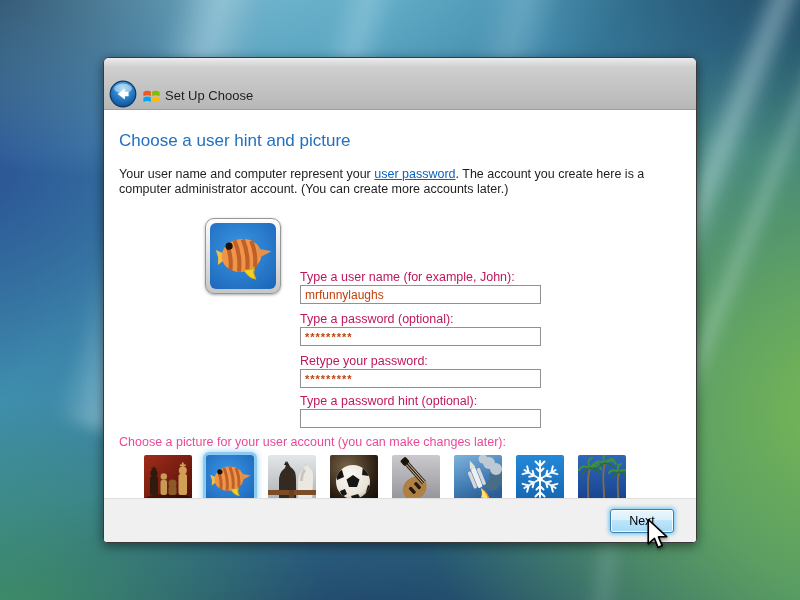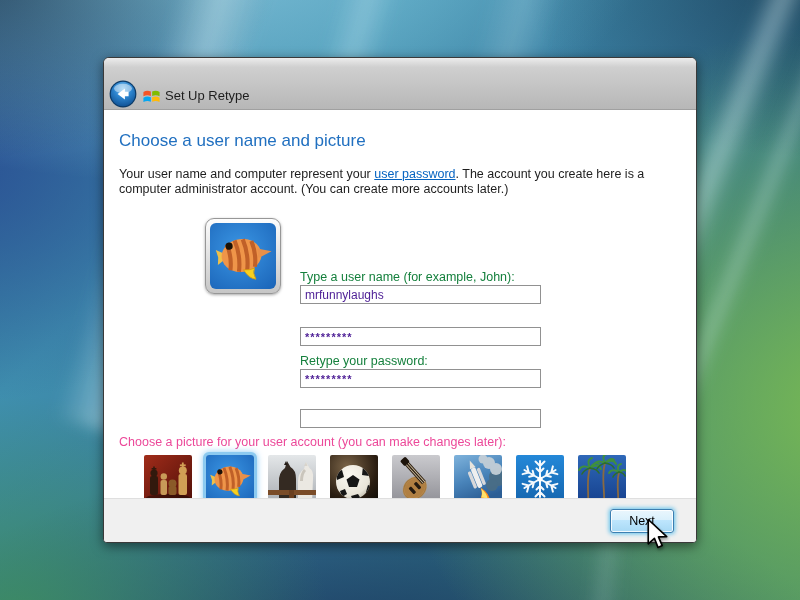--- a/index.html
+++ b/index.html
@@ -47,23 +47,23 @@
 
   .page-heading { position:absolute; left:15px; top:20px; font-size:17px; color:#2170c0; }
   .intro { position:absolute; left:15px; top:56px; width:545px; font-size:12.5px; line-height:15px; color:#1e1e1e; }
   .intro a { color:#0563c1; text-decoration:underline; cursor:pointer; }
 
   .avatar { position:absolute; left:101px; top:107px; width:76px; height:76px; border-radius:9px;
     background:linear-gradient(180deg, #fdfdfd, #c6c6c6); border:1px solid #979797;
     box-shadow:0 1px 3px rgba(0,0,0,.35); }
   .avatar-inner { position:absolute; left:4px; top:4px; width:66px; height:66px; border-radius:6px; overflow:hidden; }
 
-  .form-label { position:absolute; left:196px; width:260px; font-size:12.5px; color:#15803d; }
+  .form-label { position:absolute; left:196px; width:260px; font-size:12.5px; color:#be185d; }
   .form-input { position:absolute; left:196px; width:241px; height:19px; border:1px solid #919191;
-    background:#fff; font-family:"Liberation Sans", sans-serif; font-size:12px; color:#4c1d95; padding:1px 4px; }
+    background:#fff; font-family:"Liberation Sans", sans-serif; font-size:12px; color:#c2410c; padding:1px 4px; }
   .form-input.masked { letter-spacing:1px; font-size:11px; font-weight:bold; }
   .lbl-1 { top:159px; } .inp-1 { top:174px; }
   .lbl-2 { top:201px; } .inp-2 { top:216px; }
   .lbl-3 { top:243px; } .inp-3 { top:258px; }
   .lbl-4 { top:283px; } .inp-4 { top:298px; }
 
   .pictures-label { position:absolute; left:15px; top:324px; font-size:12.5px; color:#ec4899; }
   .thumb { position:absolute; top:344px; width:48px; height:48px; border-radius:2px; cursor:pointer; overflow:hidden; }
   .thumb svg { display:block; }
   .thumb.selected { box-shadow:0 0 0 3px #8ccaf0, 0 0 6px 3px rgba(110,190,240,.8); border-radius:3px; }
@@ -111,25 +111,25 @@
         </svg>
       </div>
       <div class="flag">
         <svg width="19" height="19" viewBox="0 0 20 20">
           <path d="M1.5,5.2 C4,3.8 6.5,3.6 9.3,4.8 L9.3,9.4 C6.5,8.2 4,8.4 1.5,9.8 Z" fill="#f35426"></path>
           <path d="M10.7,4.8 C13.5,3.6 16,3.8 18.5,5.2 L18.5,9.8 C16,8.4 13.5,8.2 10.7,9.4 Z" fill="#80bc00"></path>
           <path d="M1.5,11.2 C4,9.8 6.5,9.6 9.3,10.8 L9.3,15.4 C6.5,14.2 4,14.4 1.5,15.8 Z" fill="#05a6f0"></path>
           <path d="M10.7,10.8 C13.5,9.6 16,9.8 18.5,11.2 L18.5,15.8 C16,14.4 13.5,14.2 10.7,15.4 Z" fill="#ffba08"></path>
         </svg>
       </div>
-      <span class="titlebar-label">Set Up Retype</span>
+      <span class="titlebar-label">Set Up Choose</span>
     </div>
 
     <div class="content">
-      <div class="page-heading">Choose a user name and picture</div>
+      <div class="page-heading">Choose a user hint and picture</div>
 
       <div class="intro"><span>Your user name and computer represent your </span><a>user password</a><span>. The account you create here is a computer administrator account. (You can create more accounts later.)</span></div>
 
       <div class="avatar">
         <div class="avatar-inner">
           <svg width="66" height="66" viewBox="0 0 48 48">
             <defs>
               <radialGradient id="avb" cx="45%" cy="40%" r="80%">
                 <stop offset="0%" stop-color="#3b96e4"></stop>
                   <stop offset="100%" stop-color="#1a64b8"></stop>
@@ -147,25 +147,27 @@
               <circle cx="15" cy="15.5" r="2.6" fill="#1a1208"></circle>
               <path d="M23,34 q3,7 8,8 q-2,-5 0,-8 q-4,1 -8,0 Z" fill="#f7d01f" stroke="#d8a00f" stroke-width=".6"></path>
             </g>
           </svg>
         </div>
       </div>
 
       <label class="form-label lbl-1">Type a user name (for example, John):</label>
       <input class="form-input inp-1" type="text" value="mrfunnylaughs" style="">
 
+      <label class="form-label lbl-2">Type a password (optional):</label>
       <input class="form-input inp-2 masked" type="text" value="*********" style="">
 
       <label class="form-label lbl-3">Retype your password:</label>
       <input class="form-input inp-3 masked" type="text" value="*********" style="">
 
+      <label class="form-label lbl-4">Type a password hint (optional):</label>
       <input class="form-input inp-4" type="text" value="" style="">
 
       <div class="pictures-label">Choose a picture for your user account (you can make changes later):</div>
 
       <div class="thumb t-0">
         <svg width="48" height="48" viewBox="0 0 48 48">
           <defs>
               <linearGradient id="chg" x1="0" y1="0" x2="1" y2="1">
             <stop offset="0%" stop-color="#a12c1a"></stop>
                 <stop offset="100%" stop-color="#4e0f08"></stop>

